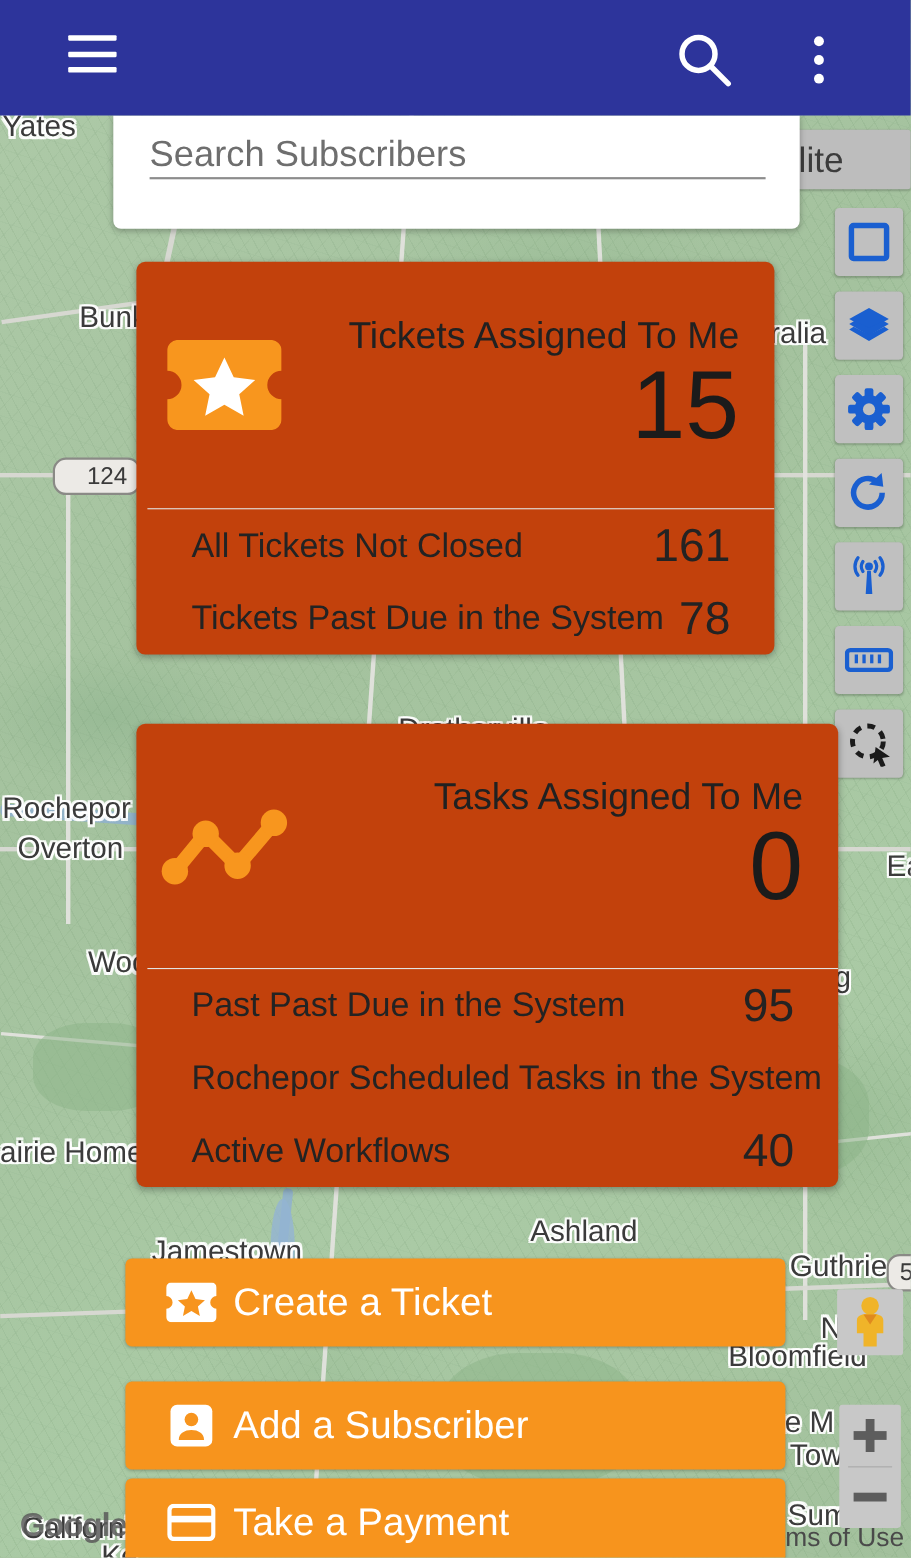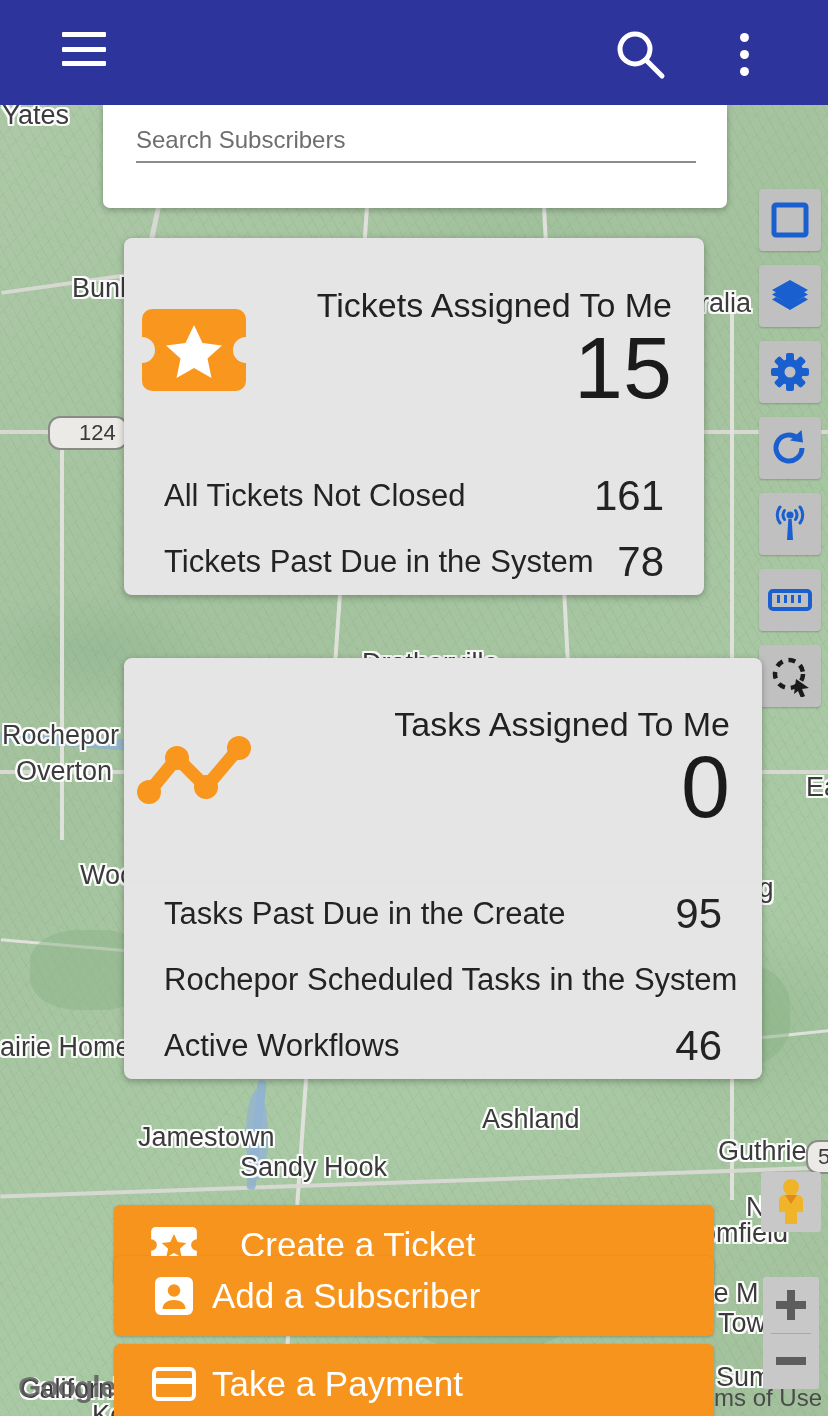--- a/index.html
+++ b/index.html
@@ -86,33 +86,34 @@
   
   #search-panel {
     position: absolute; left: 103px; top: 105px; width: 624px; height: 103px;
     background: #fff; z-index: 30;
     border-bottom-left-radius: 7px; border-bottom-right-radius: 7px;
     box-shadow: 0 2px 6px rgba(0,0,0,.28);
   }
   #search-input {
     position: absolute; left: 33px; top: 7px; width: 560px; height: 56px;
     border: none; outline: none; background: transparent;
-    font-size: 24px; color: #2b2b2b;
+    font-size: 33px; color: #2b2b2b;
     font-family: "Liberation Sans", sans-serif;
   }
   #search-input::placeholder { color: #6e6e6e; }
   #search-underline {
     position: absolute; left: 33px; top: 56px; width: 560px; height: 2px; background: #8c8c8c;
   }
 
   
   .card {
-    position: absolute; background: #e5e5e5; border-radius: 8px;
+    position: absolute; background: #c2410c; border-radius: 8px;
     box-shadow: 0 2px 7px rgba(0,0,0,.3); z-index: 20;
     overflow: hidden;
+    padding-left: 10px;
   }
   .card-top { position: relative; display: flex; align-items: center; }
   .card-icon { width: 140px; flex: 0 0 140px; display: flex; align-items: center; justify-content: center; }
   .card-headinfo { flex: 1; padding-right: 32px; text-align: right; }
   .card-title { font-size: 34px; color: #212121; line-height: 1.05; }
   .card-bignum { font-size: 88px; color: #1b1b1b; line-height: 1.0; font-weight: 400; }
   .card-divider { height: 1px; background: #e3e3e3; margin: 0; }
   .stat-row {
     display: flex; align-items: center; justify-content: space-between;
     padding: 0 40px; height: 66px;
@@ -127,21 +128,21 @@
 
   
   .action-btn {
     position: absolute; left: 114px; width: 600px; height: 80px;
     background: #F7941D; border-radius: 6px; z-index: 20;
     display: flex; align-items: center; cursor: pointer;
     box-shadow: 0 1px 3px rgba(0,0,0,.22);
   }
   .action-btn .aicon { width: 76px; flex: 0 0 76px; display: flex; align-items: center; justify-content: center; margin-left: 22px;}
   .action-btn .albl { font-size: 35px; color: #fff; }
-  #btn-create-ticket { top: 1205px; gap: 28px; }
+  #btn-create-ticket { top: 1144px; }
   #btn-add-subscriber { top: 1256px; }
   #btn-take-payment   { top: 1344px; height: 80px; }
 
   
   .map-ctrl {
     position: absolute; width: 62px; height: 62px;
     background: #c0c0c0; border-radius: 4px; z-index: 15;
     display: flex; align-items: center; justify-content: center; cursor: pointer;
     box-shadow: 0 1px 2px rgba(0,0,0,.2);
   }
@@ -229,20 +230,23 @@
       </div>
     <div id="map-shields">
         <div class="shield" style="left: 48px; top: 416px; padding-left: 29px;">124</div>
         <div class="shield" style="left: 806px; top: 1140px;">5</div>
       </div>
 
     <div class="gwatermark">Google</div>
     <div class="terms">erms of Use</div>
   </div>
 
+  <div id="sat-toggle">
+    <span>lite</span>
+  </div>
 
   <div class="map-ctrl" id="ctrl-square">
     <svg width="38" height="38" viewBox="0 0 38 38">
       <rect x="3" y="4" width="32" height="30" rx="2" fill="none" stroke="#1A5FD0" stroke-width="5"></rect>
     </svg>
   </div>
 
   <div class="map-ctrl" id="ctrl-layers">
     <svg width="40" height="40" viewBox="0 0 40 40">
       <polygon points="20,4 38,14 20,24 2,14" fill="#1A5FD0"></polygon>
@@ -384,30 +388,30 @@
         </svg>
       </div>
       <div class="card-headinfo">
         <div class="card-title">Tasks Assigned To Me</div>
         <div class="card-bignum">0</div>
       </div>
     </div>
     <div class="card-divider"></div>
     <div>
       <div class="stat-row">
-        <span class="lbl">Tasks Past Due in the Create</span>
+        <span class="lbl">Past Past Due in the System</span>
         <span class="val">95</span>
       </div>
       <div class="stat-row">
         <span class="lbl">Rochepor Scheduled Tasks in the System</span>
 
       </div>
       <div class="stat-row">
         <span class="lbl">Active Workflows</span>
-        <span class="val">46</span>
+        <span class="val">40</span>
       </div>
     </div>
   </div>
 
   <div class="action-btn" id="btn-create-ticket">
     <div class="aicon">
       <svg width="46" height="36" viewBox="0 0 104 82">
         <path d="M10 0h84a10 10 0 0 1 10 10v18a13 13 0 0 0 0 26v18a10 10 0 0 1-10 10H10A10 10 0 0 1 0 72V54a13 13 0 0 0 0-26V10A10 10 0 0 1 10 0z" fill="#fff"></path>
         <polygon points="52,16 60.5,34 80,36.5 65.5,49.5 69.5,69 52,59 34.5,69 38.5,49.5 24,36.5 43.5,34" fill="#F7941D"></polygon>
       </svg>

